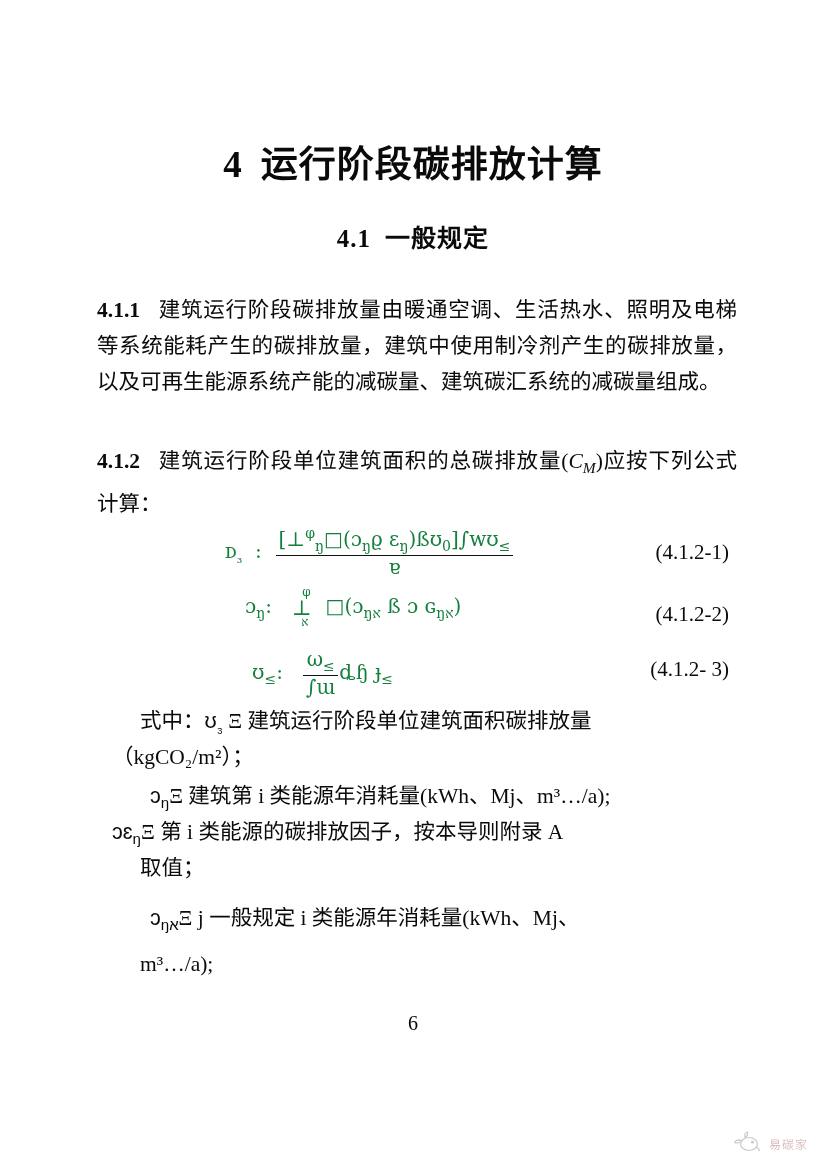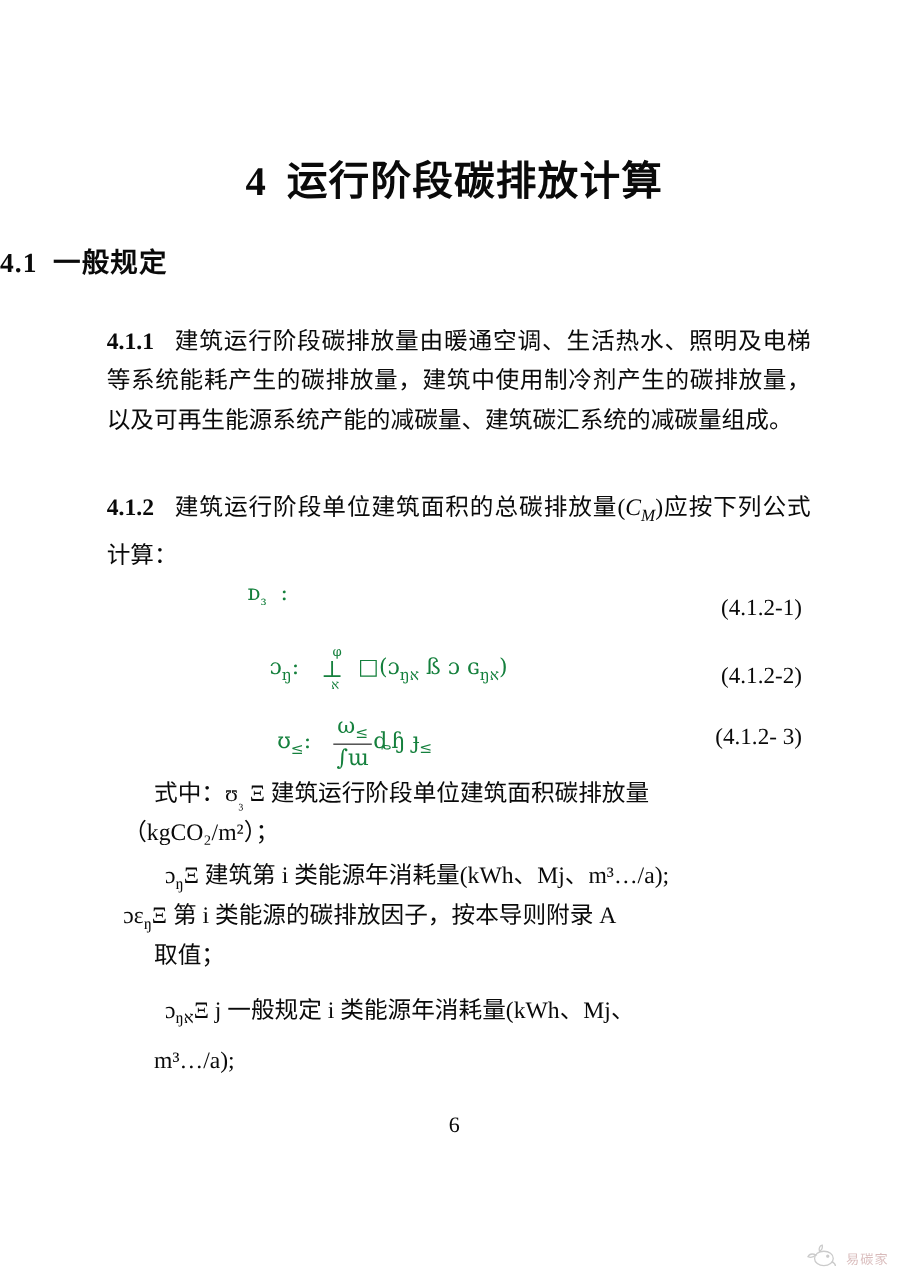--- a/index.html
+++ b/index.html
@@ -30,21 +30,21 @@
     font-weight: bold;
     letter-spacing: 1px;
   }
   .h-chapter .num { margin-right: 18px; }
 
   .h-section {
     position: absolute;
     top: 218px;
     left: 0;
     width: 826px;
-    text-align: left;
+    text-align: center;
     font-size: 25px;
     font-weight: bold;
     letter-spacing: 1px;
   }
   .h-section .num { margin-right: 14px; }
 
   
   .body-block {
     position: absolute;
     left: 97px;
@@ -148,21 +148,21 @@
   }
   #def-cm     { top: 703px; left: 140px; width: 600px; }
   #def-cm2    { top: 739px; left: 112px; width: 600px; }
   #def-ei     { top: 778px; left: 150px; width: 590px; }
   #def-efi    { top: 814px; left: 112px; width: 628px; }
   #def-efi-2  { top: 850px; left: 140px; width: 600px; }
   #def-eij    { top: 900px; left: 150px; width: 590px; }
   #def-eij-2  { top: 946px; left: 140px; width: 600px; }
 
   .sym {
-    font-family: Liberation Serif, serif;
+    font-family: Liberation Sans, sans-serif;
     white-space: nowrap;
   }
 
   
   .page-number {
     position: absolute;
     top: 1012px;
     left: 0;
     width: 826px;
     text-align: center;
@@ -205,20 +205,24 @@
   </div>
 
   <div class="body-block" id="para-412">
     <span class="clause-no">4.1.2</span><span>建筑运行阶段单位建筑面积的总碳排放量(</span><span class="ital"><span>C</span><sub>M</sub></span><span>)应按下列公式计算：</span>
   </div>
 
   <div class="formula-row" id="formula-1">
     <span class="fx">
       <span class="mvar"><span>ᴅ</span><sub>₃</sub></span>
       &nbsp;<span>:</span>&nbsp;
+      <span class="frac">
+        <span class="nume"><span>[⊥</span><sup>φ</sup><sub>ŋ</sub><span>□</span><span>(ɔ</span><sub>ŋ</sub><span>ϱ ɛ</span><sub>ŋ</sub><span>)ß</span><span>ʊ</span><sub>0</sub><span>]∫wʊ</span><sub>≤</sub></span>
+        <span class="deno">ɐ</span>
+      </span>
     </span>
     <span class="eqno">(4.1.2-1)</span>
   </div>
 
   <div class="formula-row" id="formula-2">
     <span class="fx">
       <span class="mvar"><span>ɔ</span><sub>ŋ</sub></span><span>:</span>&nbsp;&nbsp;
       <span class="bigsum"><span>⊥</span><span class="sup">φ</span><span class="sub">א</span></span>
       &nbsp;<span>□</span><span>(</span><span>ɔ</span><sub>ŋא</sub>&nbsp;<span>ß</span>&nbsp;<span>ɔ ɢ</span><sub>ŋא</sub><span>)</span>
     </span>

